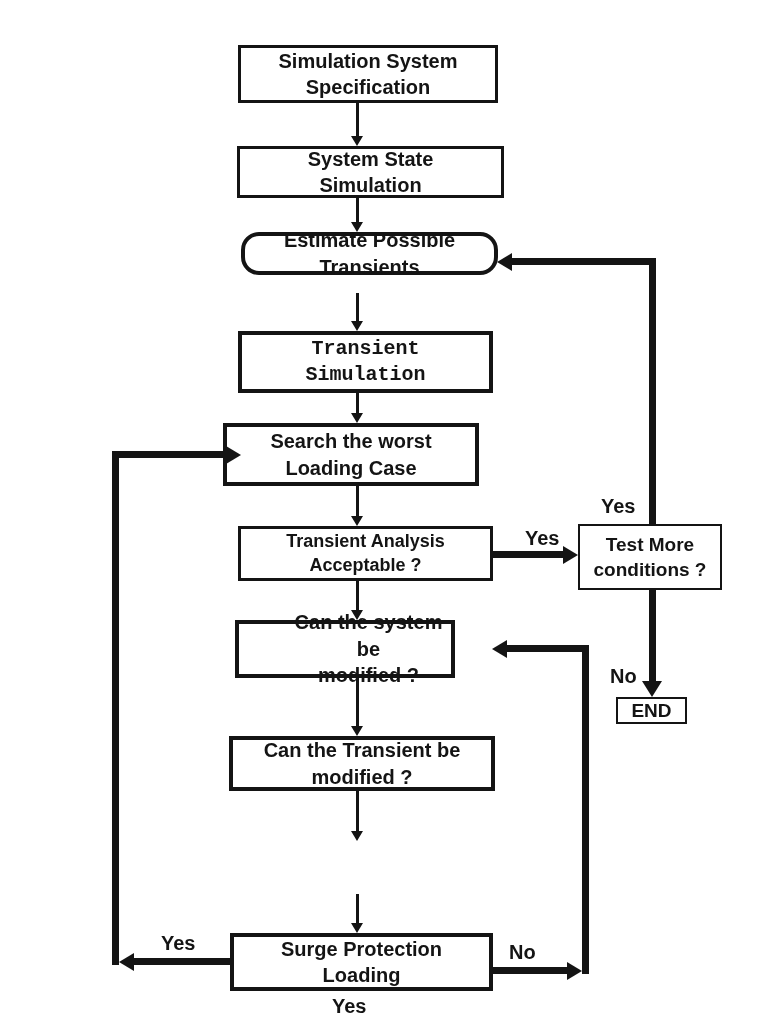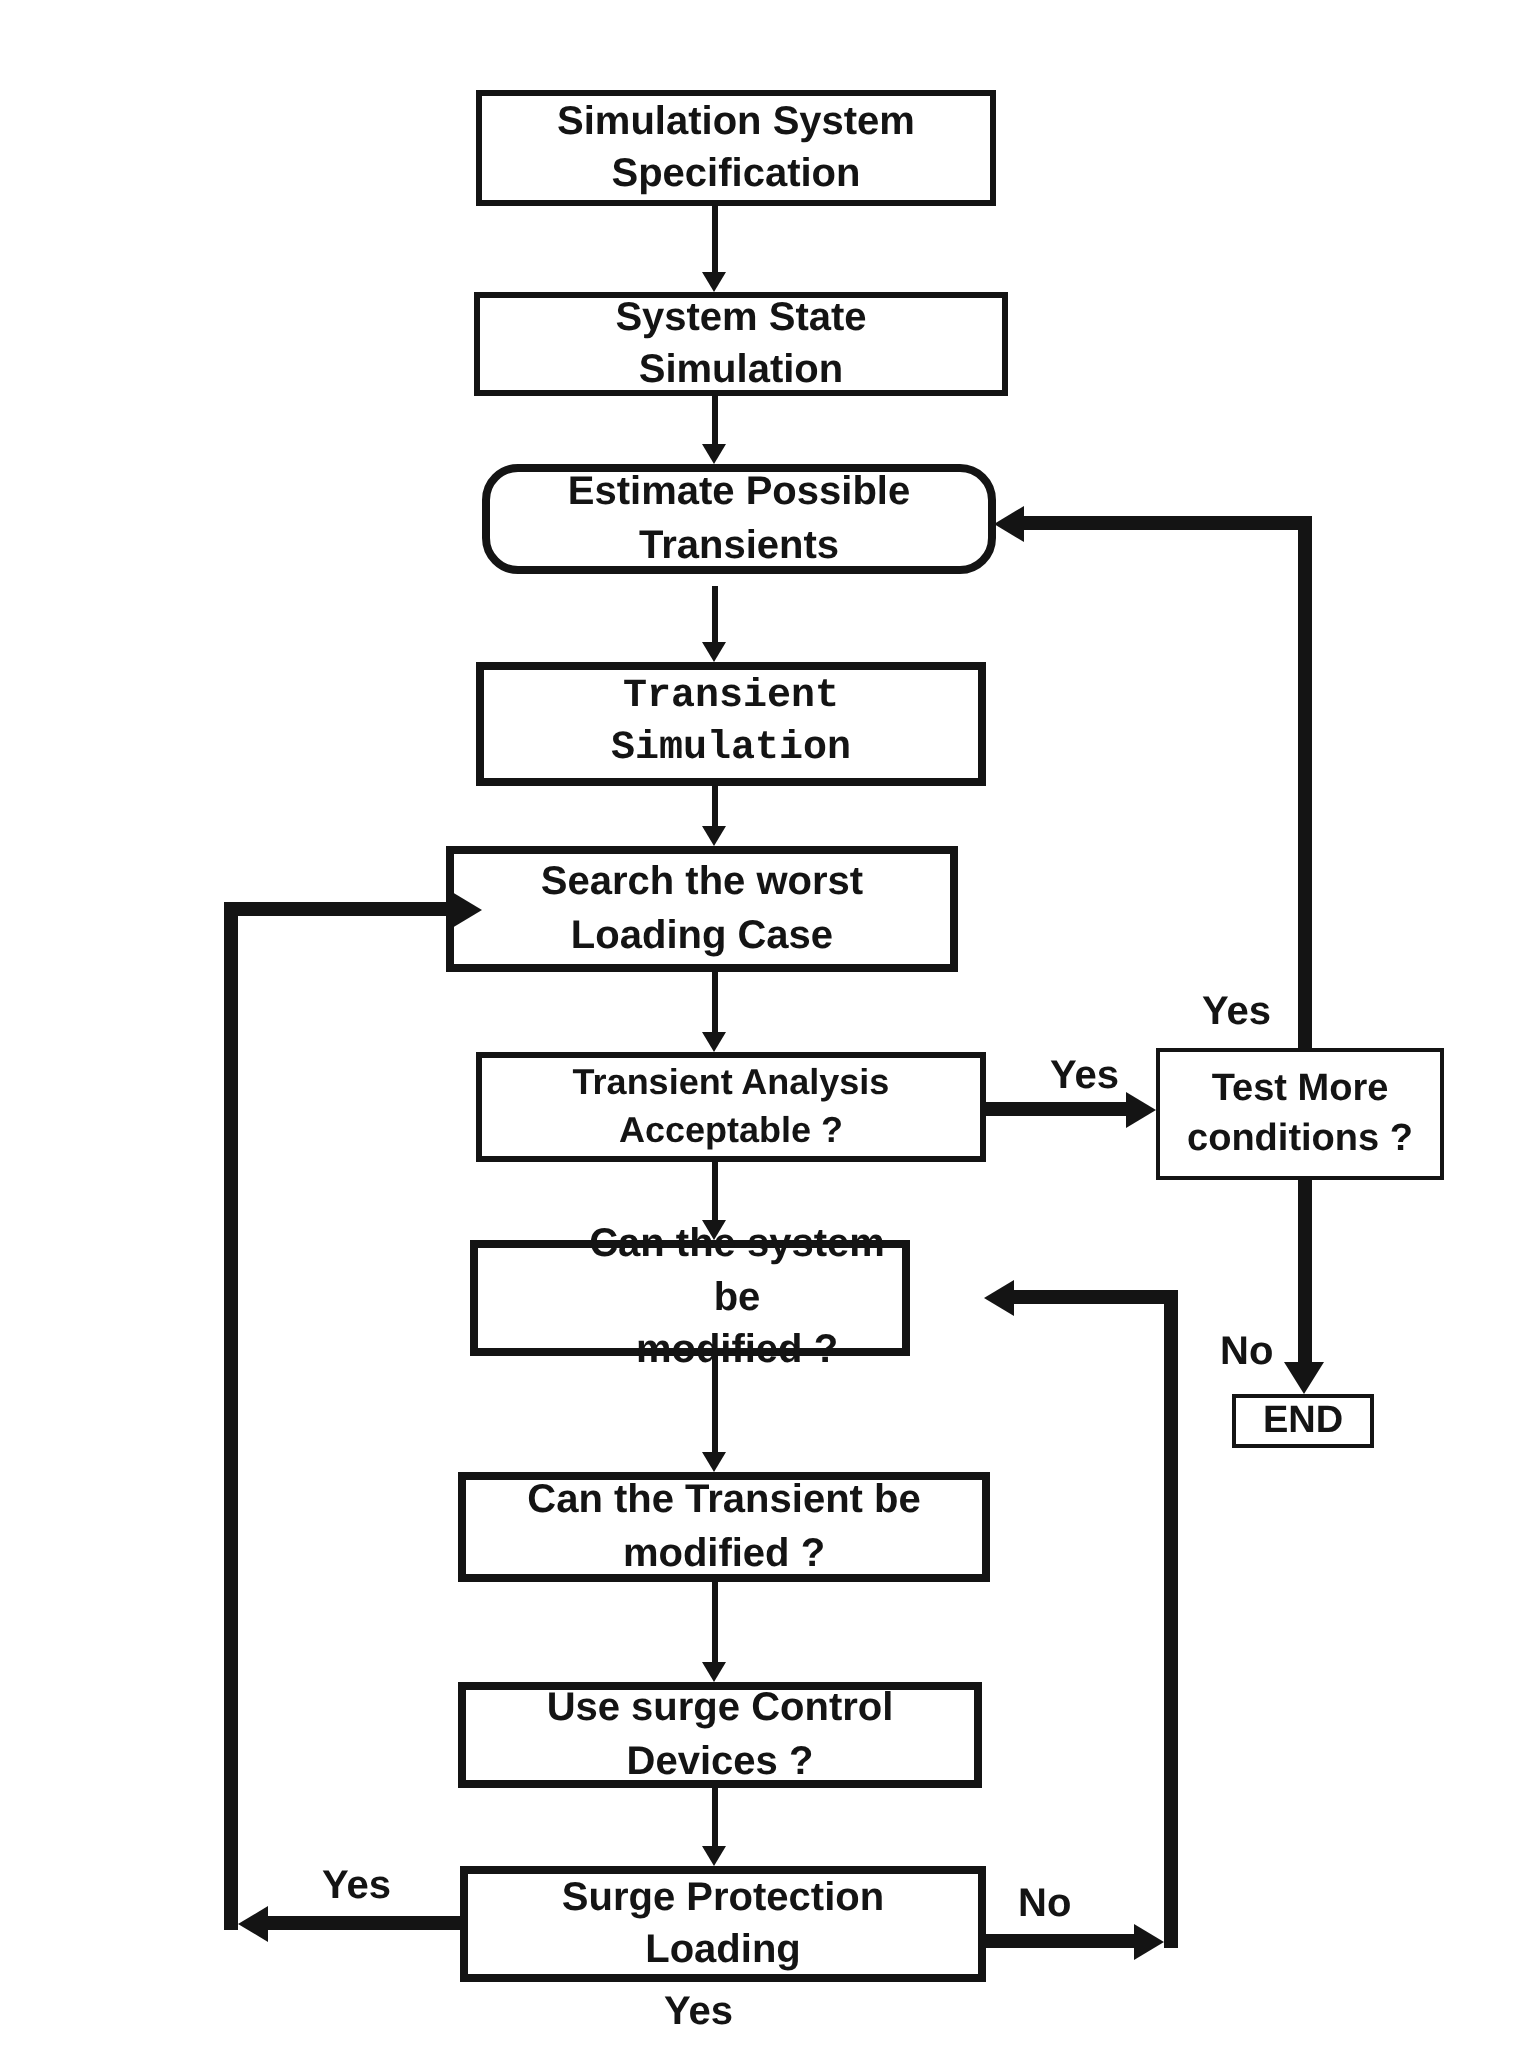--- a/index.html
+++ b/index.html
@@ -9,21 +9,21 @@
     font-family:"Liberation Sans", sans-serif; color:var(--ink); overflow:hidden;
   }
   .box {
     position:absolute; box-sizing:border-box; background:var(--paper);
     border:4px solid var(--ink); display:flex; align-items:center; justify-content:center;
     text-align:center; font-weight:700; font-size:20px; line-height:1.32;
     white-space:pre-line; color:var(--ink);
   }
   #b1 {left:238px; top:45px;  width:260px; height:58px; border-width:3px;}
   #b2 {left:237px; top:146px; width:267px; height:52px; border-width:3px;}
-  #b3 {left:241px; top:232px; width:257px; height:55px;border-radius:18px;}
+  #b3 {left:241px; top:232px; width:257px; height:43px;border-radius:18px;}
   #b4 {left:238px; top:331px; width:255px; height:62px;font-family:Liberation Mono, monospace;}
   #b5 {left:223px; top:423px; width:256px; height:63px;}
   #b6 {left:238px; top:526px; width:255px; height:55px; border-width:3px; font-size:18px;}
   #b7 {left:578px; top:524px; width:144px; height:66px; border-width:2px; font-size:19px;}
   #b8 {left:235px; top:620px; width:220px; height:58px;padding-left:47px;}
   #b9 {left:229px; top:736px; width:266px; height:55px;}
   #b10{left:229px; top:841px; width:262px; height:53px;}
   #b11{left:230px; top:933px; width:263px; height:58px;}
   #endbox{left:616px; top:697px; width:71px; height:27px; border-width:2px; font-size:19px; line-height:23px;}
 
@@ -92,22 +92,20 @@
   <div class="box" id="b5">Search the worst
 Loading Case</div>
   <div class="box" id="b7">Test More
 conditions ?</div>
   <div class="box" id="b6">Transient Analysis
 Acceptable ?</div>
   <div class="box" id="b8">Can the system be
 modified ?</div>
   <div class="box" id="b9">Can the Transient be
 modified ?</div>
-  <div class="box" id="b10">Use surge Control
-Devices ?</div>
   <div class="box" id="b11">Surge Protection
 Loading</div>
   <div class="box" id="endbox">END</div>
 
   <div class="ln" id="c1"></div>
     <div class="ad" id="c1a"></div>
   <div class="ln" id="c2"></div>
     <div class="ad" id="c2a"></div>
   <div class="ln" id="c3"></div>
     <div class="ad" id="c3a"></div>

